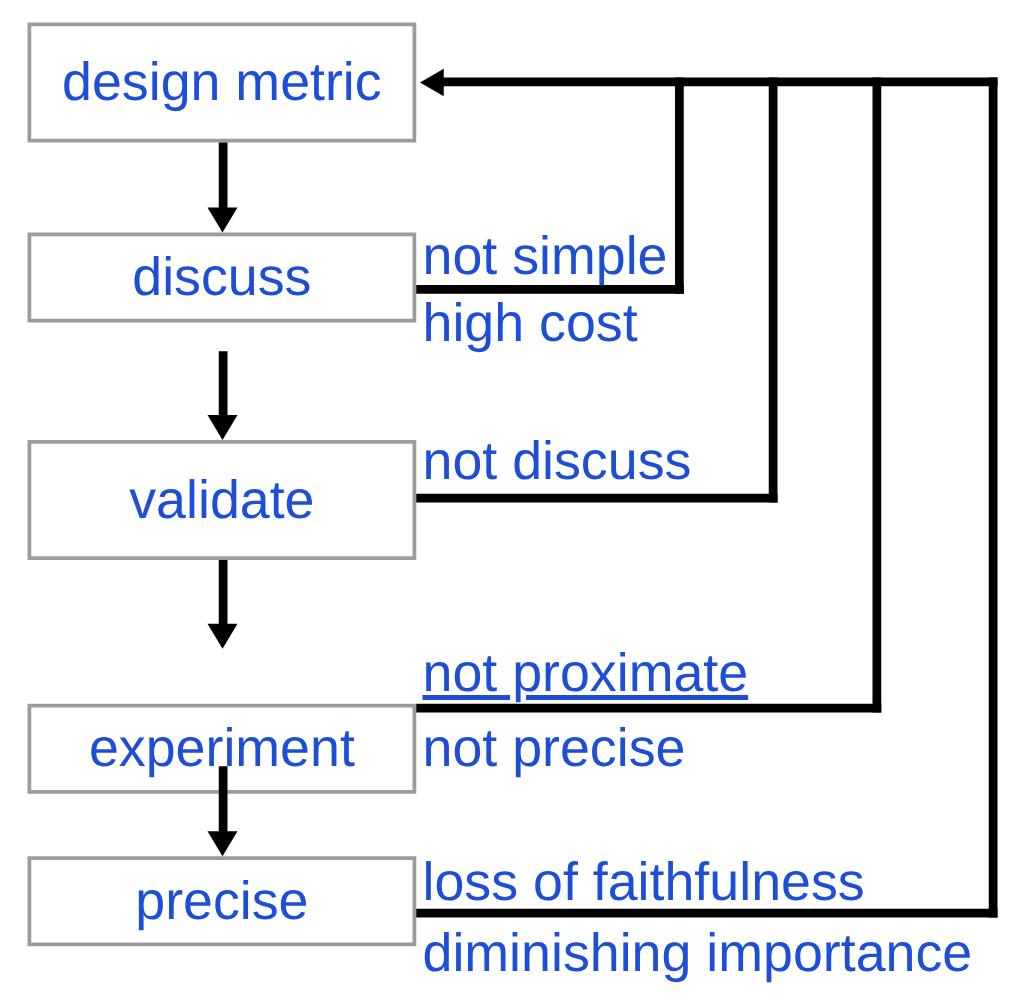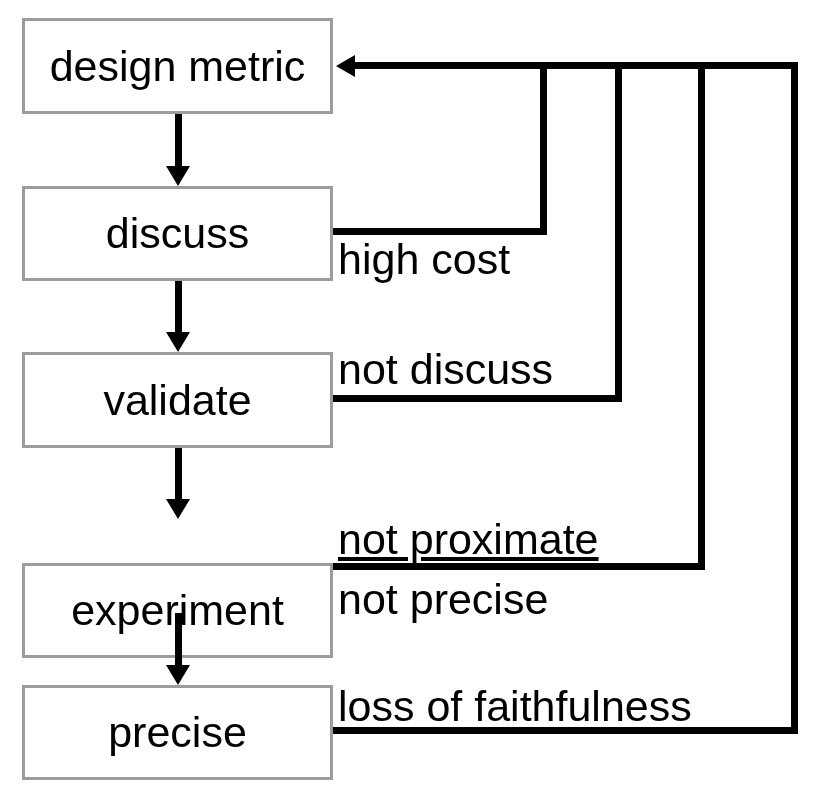--- a/index.html
+++ b/index.html
@@ -6,28 +6,28 @@
     margin: 0;
     padding: 0;
     background: #ffffff;
   }
   .canvas {
     position: relative;
     width: 818px;
     height: 800px;
     background: #ffffff;
     font-family: "Liberation Sans", sans-serif;
-    color: #000000;
+    color: #1d4ed8;
     overflow: hidden;
   }
   .box {
     position: absolute;
     left: 22px;
     width: 311px;
-    height: 95px;
+    height: 72px;
     box-sizing: border-box;
     border: 3px solid #9c9c9c;
     background: #ffffff;
     display: flex;
     align-items: center;
     justify-content: center;
     font-size: 43px;
     line-height: 1;
     white-space: nowrap;
   }
@@ -111,22 +111,24 @@
 
   <div class="vline" style="left:615px; top:62px; height:340px;"></div>
   <div class="hline" style="left:333px; top:395px; width:289px;"></div>
 
   <div class="vline" style="left:698px; top:62px; height:508px;"></div>
   <div class="hline" style="left:333px; top:563px; width:372px;"></div>
 
   <div class="vline" style="left:791px; top:62px; height:672px;"></div>
   <div class="hline" style="left:333px; top:727px; width:465px;"></div>
 
+  <div class="lbl" style="top:184px;">not simple</div>
   <div class="lbl" style="top:238px;text-align:right;">high cost</div>
 
   <div class="lbl" style="top:348px;">not discuss</div>
 
   <div class="lbl" style="top:518px;text-decoration:underline;">not proximate</div>
   <div class="lbl" style="top:578px;">not precise</div>
 
   <div class="lbl" style="top:685px;">loss of faithfulness</div>
+  <div class="lbl" style="top:742px;">diminishing importance</div>
 
 </div>
 
 </body></html>

